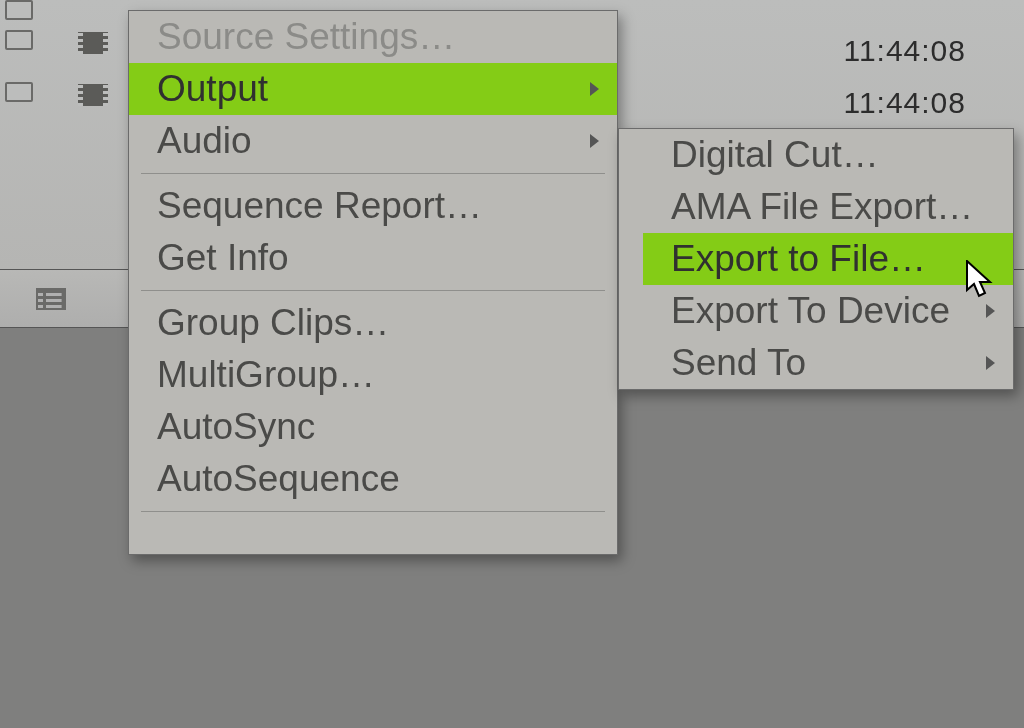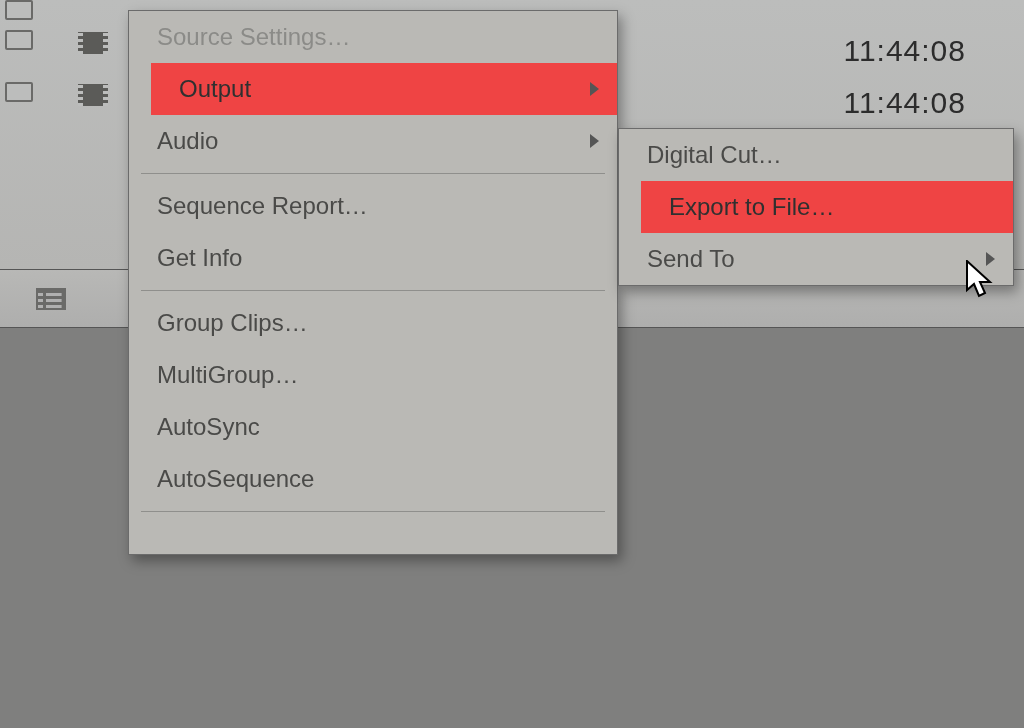--- a/index.html
+++ b/index.html
@@ -99,32 +99,31 @@
     position: absolute;
     background: #bab9b5;
     border: 1px solid #6b6b6b;
     box-shadow: 4px 6px 12px rgba(0,0,0,0.35);
   }
   .menu-item {
     position: relative;
     height: 52px;
     line-height: 52px;
     padding: 0 28px;
-    font-size: 24px;
+    font-size: 37px;
     color: #4a4a48;
     cursor: default;
     white-space: nowrap;
   }
   .menu-item.disabled {
     color: #8b8b88;
   }
   .menu-item.highlight {
-    background: #ef4444;
+    background: #84cc16;
     color: #303030;
-    margin-left: 22px;
   }
   .menu-item .arrow {
     position: absolute;
     right: 18px;
     top: 50%;
     transform: translateY(-50%);
     width: 0; height: 0;
     border-top: 7px solid transparent;
     border-bottom: 7px solid transparent;
     border-left: 9px solid #555;
@@ -135,20 +134,21 @@
     margin: 6px 12px;
   }
 
   .main-menu {
     left: 128px; top: 10px;
     width: 490px;
   }
   .sub-menu {
     left: 618px; top: 128px;
     width: 396px;
+    padding-left: 24px;
   }
 
   
   .cursor {
     position: absolute;
     left: 966px; top: 260px;
     width: 30px; height: 40px;
     pointer-events: none;
   }
   .cursor svg { display: block; }
@@ -209,22 +209,29 @@
       <span>AutoSequence</span>
     </div>
     <div class="menu-sep"></div>
     <div class="menu-item disabled" style="height:36px;"></div>
   </div>
 
   <div class="menu sub-menu">
     <div class="menu-item">
       <span>Digital Cut…</span>
     </div>
+    <div class="menu-item">
+      <span>AMA File Export…</span>
+    </div>
     <div class="menu-item highlight">
       <span>Export to File…</span>
+    </div>
+    <div class="menu-item">
+      <span>Export To Device</span>
+      <span class="arrow"></span>
     </div>
     <div class="menu-item">
       <span>Send To</span>
       <span class="arrow"></span>
     </div>
   </div>
 
   <div class="cursor">
     <svg width="30" height="42" viewBox="0 0 30 42">
       <polygon points="1,1 1,30 8,24 13,36 19,33 14,22 24,22" fill="white" stroke="black" stroke-width="2"></polygon>

